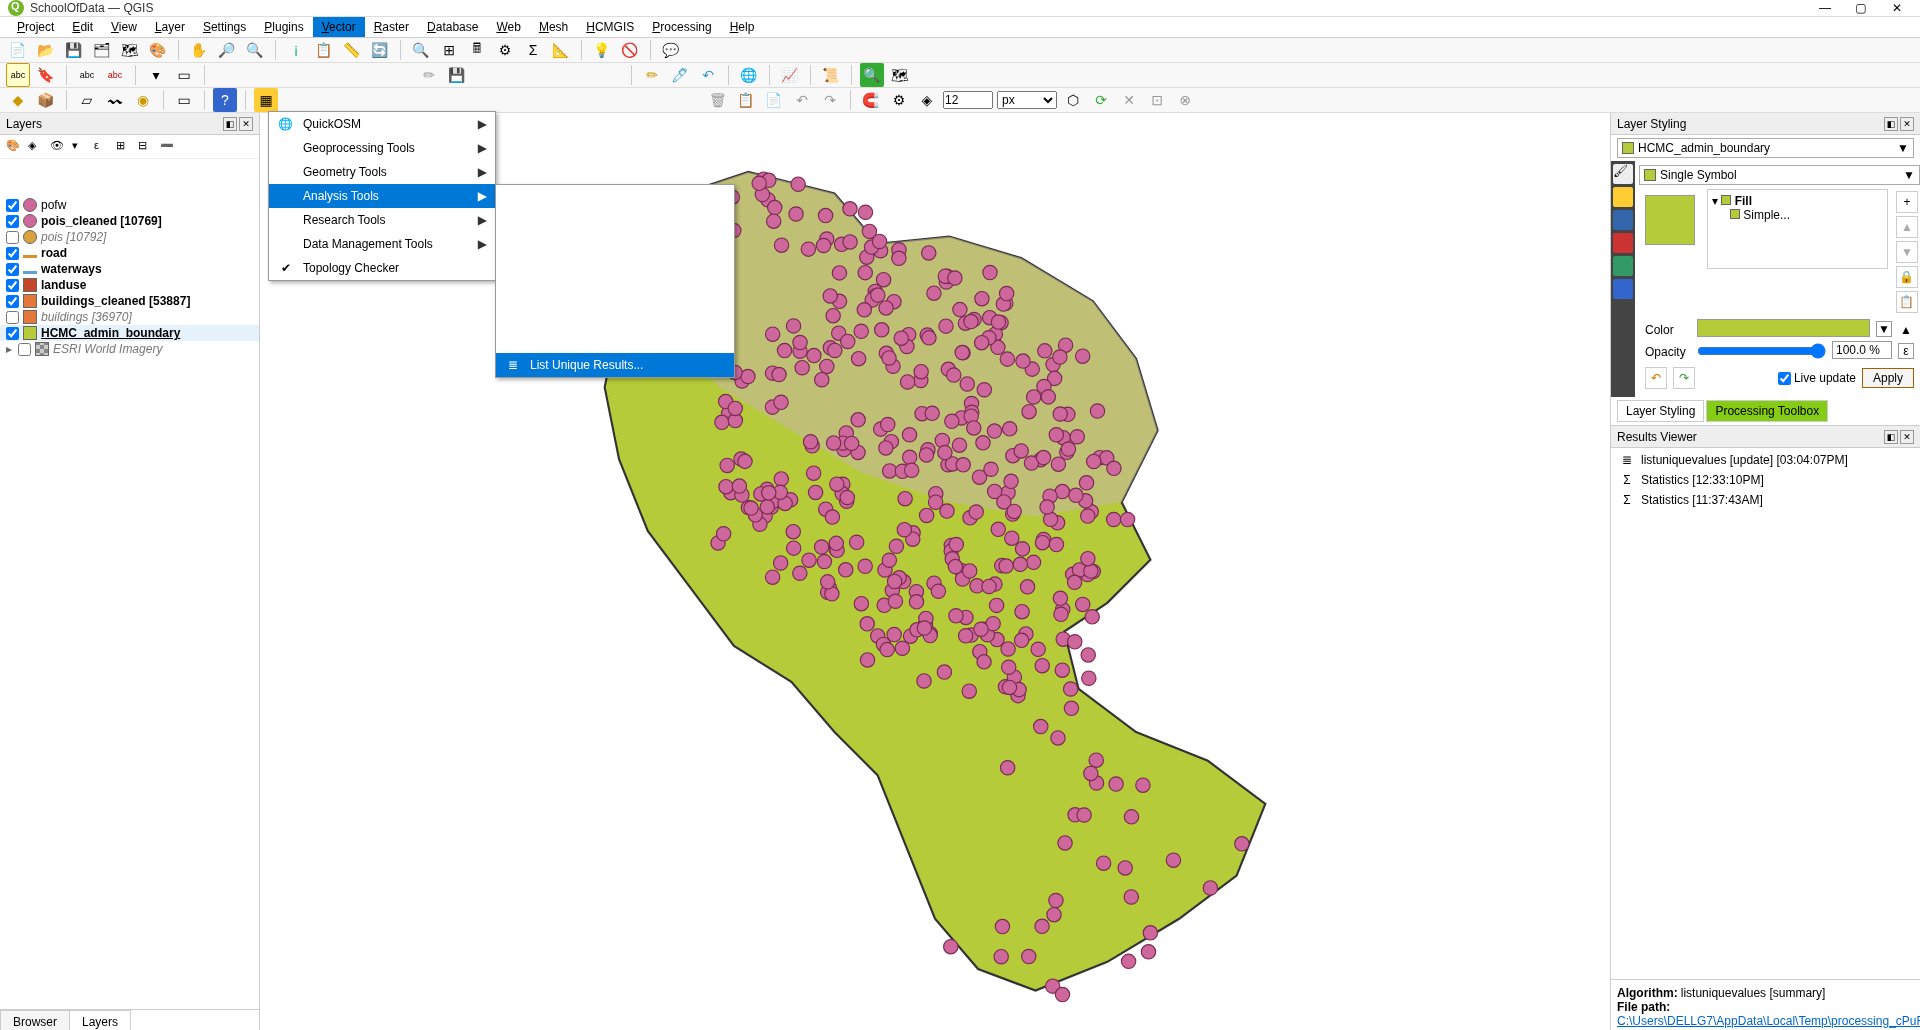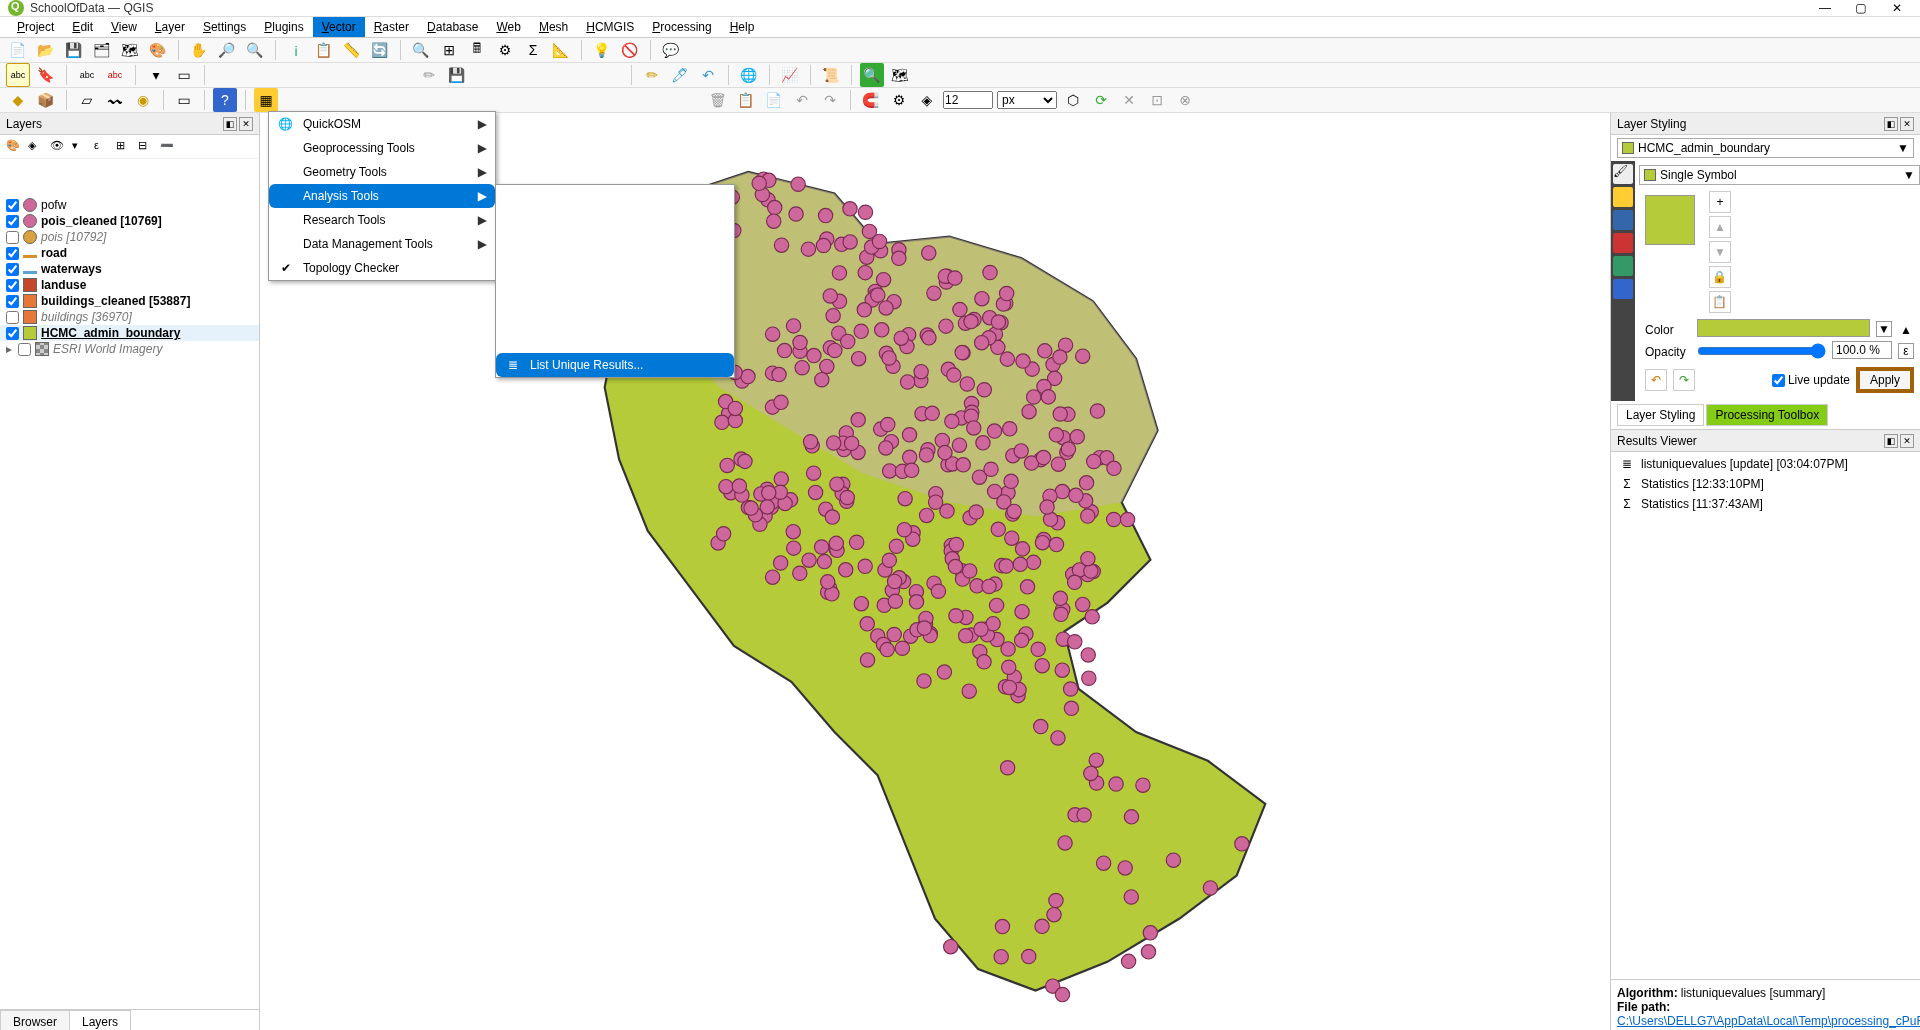--- a/index.html
+++ b/index.html
@@ -49,34 +49,34 @@
 .rp-tree{flex:1; border:1px solid #ccc; padding:4px; height:80px;}
 .rp-side-btns{width:26px; display:flex; flex-direction:column; gap:3px; padding:2px;}
 .rp-side-btns .sbtn{width:22px;height:22px; border:1px solid #ccc; cursor:pointer; display:flex;align-items:center;justify-content:center;}
 .rp-fieldrow{display:flex; align-items:flex-end; gap:6px; margin:4px 6px;}
 .rp-fieldrow .lbl{width:46px;}
 .rp-fieldrow .color-swatch{flex:1; height:18px; background:#b6cb3a; border:1px solid #999;}
 .rp-fieldrow .drop{width:16px; border:1px solid #999; text-align:center; cursor:pointer;}
 .rp-fieldrow input[type=range]{flex:1;}
 .rp-fieldrow .numbox{width:60px; border:1px solid #999; padding:1px 3px;}
 .rp-bottom-row{display:flex; align-items:center; gap:6px; padding:4px 6px;}
-.rp-bottom-row .btn{border:4px solid #a16207; padding:2px 10px; background:#f5f5f5; cursor:pointer;}
+.rp-bottom-row .btn{border:1px solid #a16207; padding:2px 10px; background:#f5f5f5; cursor:pointer;}
 .rp-tabs{display:flex; padding:3px 6px; gap:2px;}
 .rp-tabs .rtab{border:1px solid #ccc; padding:3px 8px; cursor:pointer; background:#84cc16;}
 .rp-tabs .rtab.active{background:#fff;}
 .results-list{flex:1; overflow:auto; padding:2px;}
 .result-row{display:flex; align-items:center; gap:6px; padding:2px 6px;}
 .result-row .ricon{width:16px; height:16px; display:inline-flex; align-items:center; justify-content:center;}
 .algo-box{border-top:1px solid #ccc; padding:6px; font-size:11px;}
 .algo-box a{color:#0066cc; text-decoration:underline;}
 .dropdown{position:absolute; background:#fff; border:1px solid #999; box-shadow:2px 2px 4px rgba(0,0,0,0.3); z-index:1000;}
 .dropdown .ddrow{display:flex; align-items:center; padding:3px 8px; gap:8px; cursor:pointer; white-space:nowrap;}
 .dropdown .ddrow .ddicon{width:18px; height:18px; display:inline-flex; align-items:center; justify-content:center;}
 .dropdown .ddrow .arrow{margin-left:auto; color:#333;}
-.dropdown .ddrow.highlight{background:#0078d7; color:#fff;border-radius:6px;}
+.dropdown .ddrow.highlight{background:#0078d7; color:#fff;}
 .dropdown .ddrow.highlight .arrow{color:#fff;}
 .submenu{position:absolute; left:100%; top:0; background:#fff; border:1px solid #999; box-shadow:2px 2px 4px rgba(0,0,0,0.3);}
 </style>
 </head>
 <body>
 
 <div class="titlebar">
   <span class="logo"></span>
   <span class="title">SchoolOfData — QGIS</span>
   <div class="winctrl">
@@ -703,20 +703,24 @@
           <div class="ric" style="background:#36c"></div>
         </div>
         <div class="rp-right">
           <div class="rp-select" style="margin:0 0 4px 0">
             <span style="width:12px;height:12px;background:#b6cb3a;border:1px solid #666"></span>
             <span>Single Symbol</span>
             <span style="margin-left:auto">▼</span>
           </div>
           <div class="rp-symbol-row">
             <div class="rp-swatch"></div>
+            <div class="rp-tree">
+              <div>▾ <span style="display:inline-block;width:10px;height:10px;background:#b6cb3a;border:1px solid #666"></span> <b>Fill</b></div>
+              <div style="padding-left:18px"><span style="display:inline-block;width:10px;height:10px;background:#b6cb3a;border:1px solid #666"></span> <span>Simple...</span></div>
+            </div>
             <div class="rp-side-btns">
               <div class="sbtn">+</div>
               <div class="sbtn" style="color:#aaa">▲</div>
               <div class="sbtn" style="color:#aaa">▼</div>
               <div class="sbtn" style="color:#aaa">🔒</div>
               <div class="sbtn" style="color:#aaa">📋</div>
             </div>
           </div>
           <div class="rp-fieldrow">
             <span class="lbl">Color</span>

